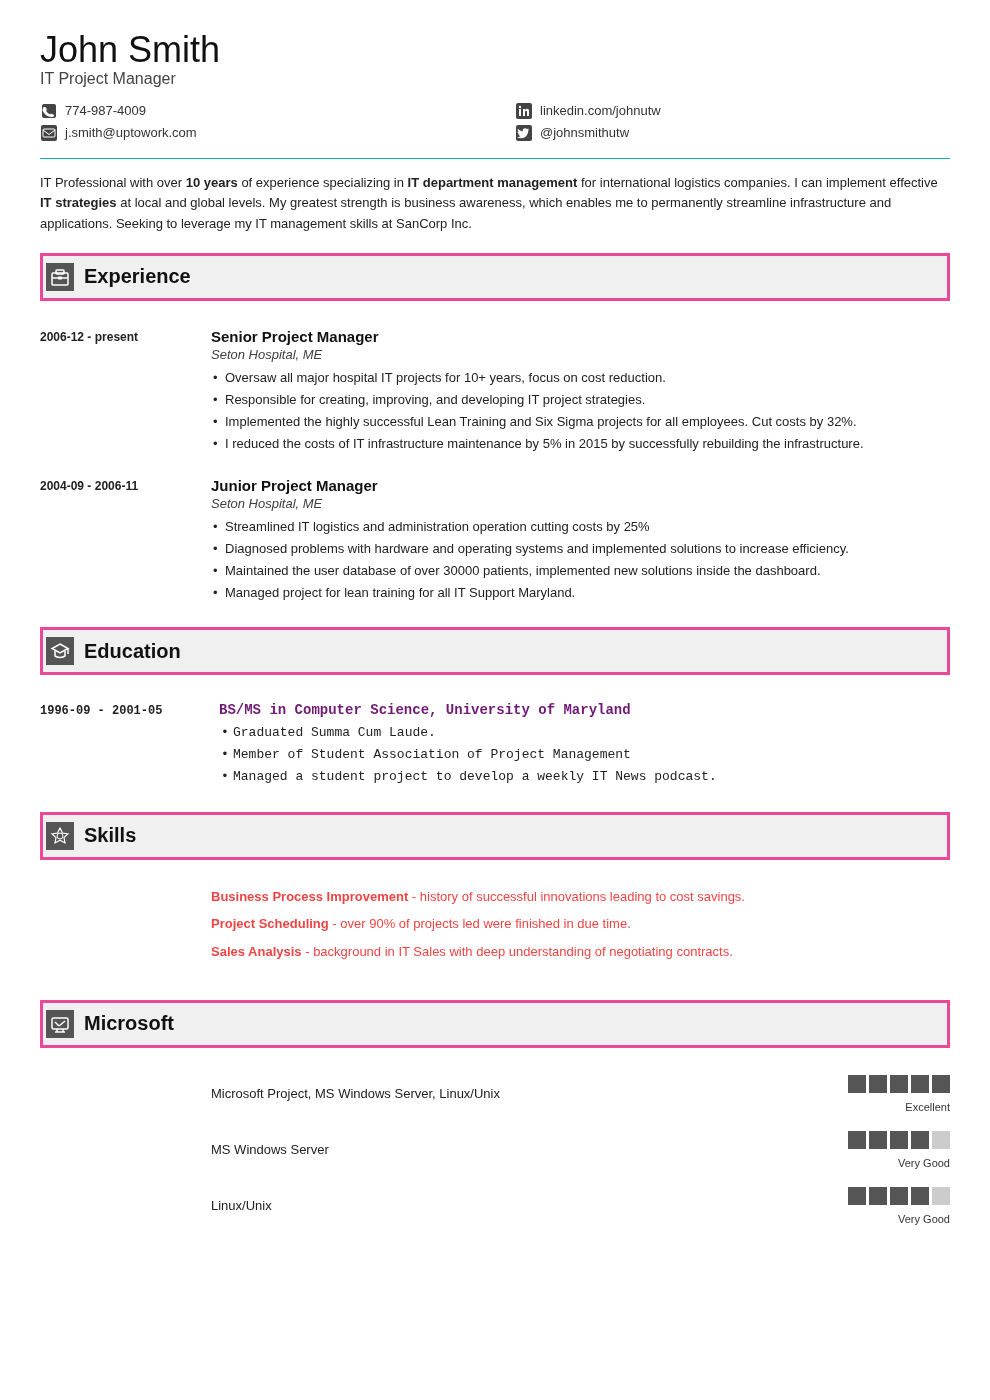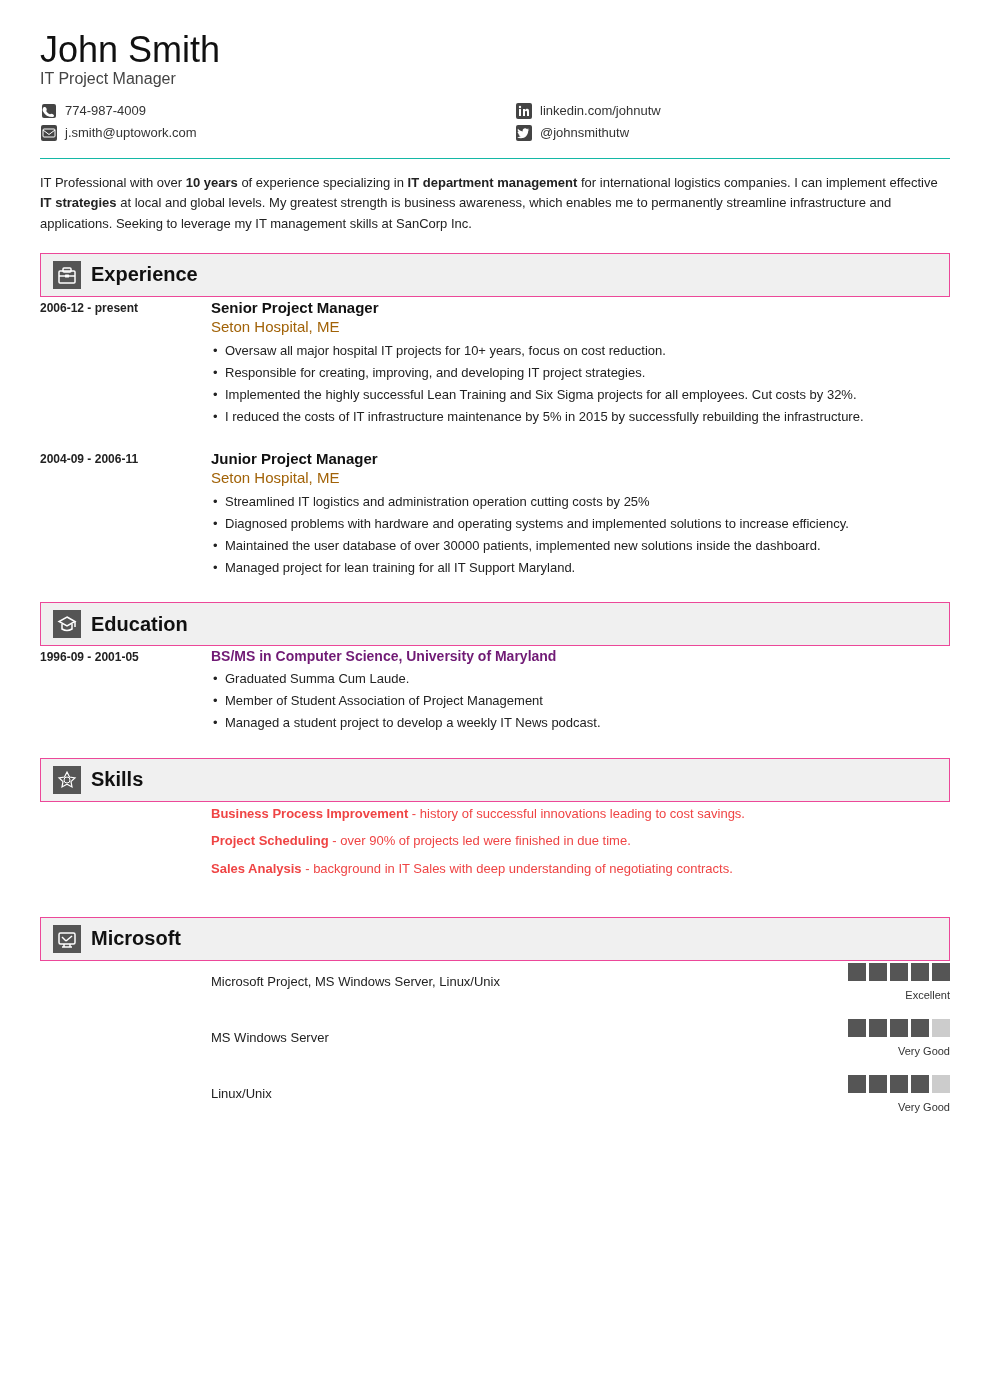--- a/index.html
+++ b/index.html
@@ -50,23 +50,23 @@
       color: #222;
       margin-bottom: 18px;
       border-top: 1px solid #14b8a6;
       padding-top: 14px;
     }
     .section-header {
       display: flex;
       align-items: center;
       gap: 10px;
       background: #f0f0f0;
-      border: 1px solid #ec4899;
-      padding: 7px 12px;
-      margin-bottom: 2px;
+      border: 3px solid #ec4899;
+      padding: 7px 3px;
+      margin-bottom: 27px;
     }
     .section-icon {
       width: 28px;
       height: 28px;
       background: #555;
       display: flex;
       align-items: center;
       justify-content: center;
       color: #fff;
       font-size: 14px;
@@ -91,22 +91,23 @@
       white-space: nowrap;
     }
     .entry-content {}
     .entry-role {
       font-size: 15px;
       font-weight: 700;
       color: #111;
       margin-bottom: 2px;
     }
     .entry-company {
-      color: #a16207;
-      font-size: 15px;
+      font-style: italic;
+      color: #404040;
+      font-size: 13px;
       margin-bottom: 6px;
     }
     .entry-bullets {
       list-style: none;
       padding: 0;
     }
     .entry-bullets li {
       font-size: 13px;
       color: #222;
       line-height: 1.55;
@@ -159,22 +160,23 @@
       background: #ccc;
     }
     .rating-label {
       font-size: 11px;
       color: #333;
       text-align: right;
     }
     .edu-entry {
       display: grid;
       grid-template-columns: 155px 1fr;
-      gap: 0 16px;
+      gap: 0 24px;
       margin-bottom: 16px;
+      font-family: Liberation Mono, monospace;
     }
     .edu-degree {
       font-size: 14px;
       font-weight: 700;
       color: #701a75;
       margin-bottom: 5px;
     }
     .software-section {
       margin-bottom: 22px;
     }

